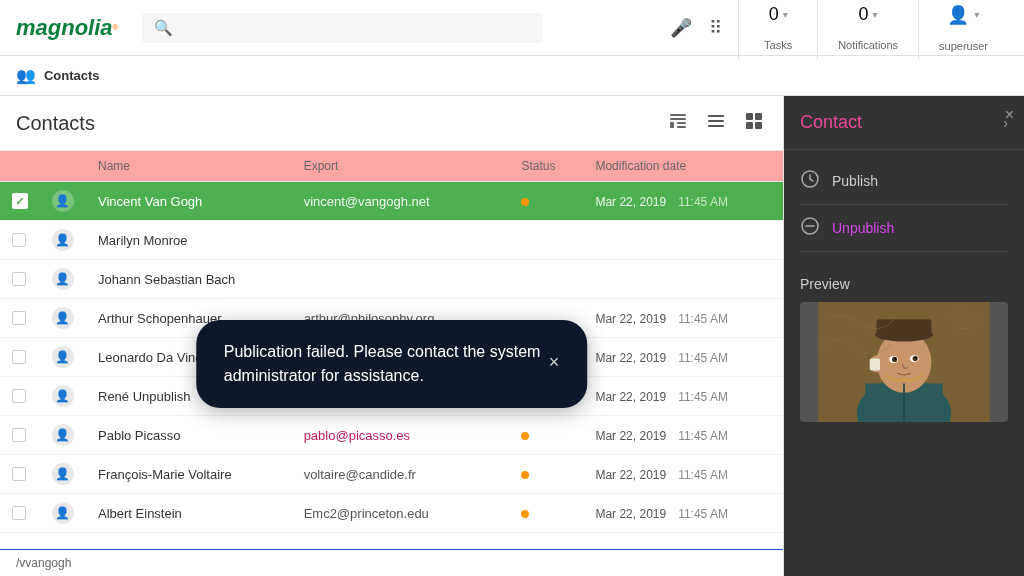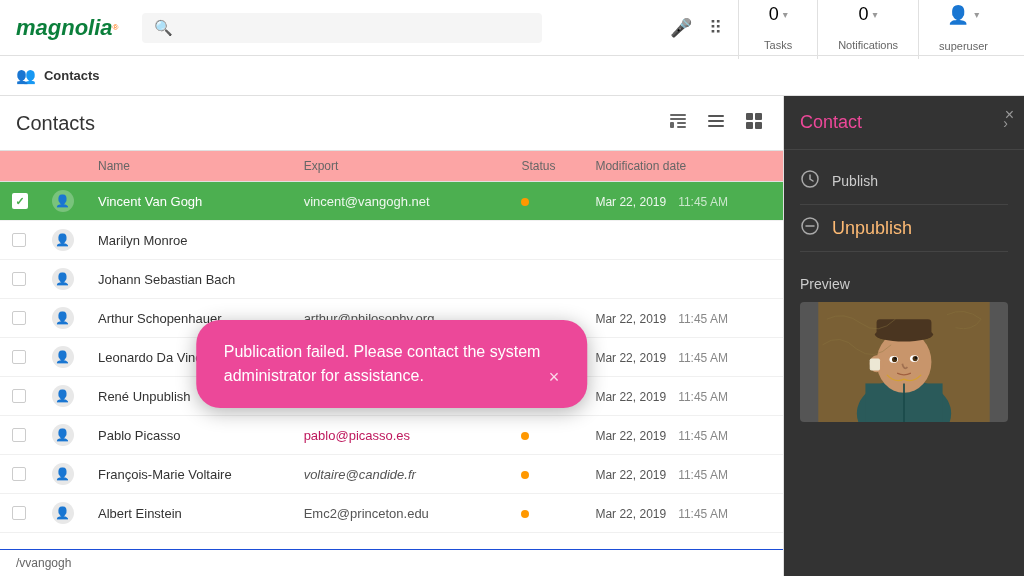--- a/index.html
+++ b/index.html
@@ -57,21 +57,21 @@
 
     .sidebar-actions { padding: 8px 0; }
     .action-item { display: flex; align-items: center; gap: 12px; padding: 12px 16px; cursor: pointer; color: #ccc; font-size: 14px; }
     .action-icon { font-size: 16px; width: 20px; text-align: center; }
 
     .preview-section { padding: 16px; }
     .preview-label { font-size: 14px; color: #ccc; margin-bottom: 10px; }
     .preview-image { width: 100%; height: 120px; background: #555; border-radius: 4px; overflow: hidden; position: relative; display: flex; align-items: center; justify-content: center; }
 
     
-    .error-toast { position: absolute; top: 50%; left: 50%; transform: translate(-50%, -50%); background: #ec4899; color: #fff; border-radius: 24px; padding: 20px 28px; max-width: 420px; display: flex; align-items: flex-end; gap: 4px; z-index: 100; box-shadow: 0 4px 20px rgba(0,0,0,0.3); }
+    .error-toast { position: absolute; top: 50%; left: 50%; transform: translate(-50%, -50%); background: #0f172a; color: #fff; border-radius: 24px; padding: 20px 28px; max-width: 420px; display: flex; align-items: center; gap: 4px; z-index: 100; box-shadow: 0 4px 20px rgba(0,0,0,0.3); }
     .error-text { font-size: 16px; line-height: 1.5; flex: 1; }
     .error-close { background: none; border: none; color: #fff; font-size: 18px; cursor: pointer; opacity: 0.8; margin-top: -2px; }
 
     .table-wrapper { overflow-y: auto; flex: 1; position: relative; }
 
     
     .sidebar-separator { height: 1px; background: #444; margin: 0 16px; }
   </style>
 </head>
 <body>
@@ -249,21 +249,21 @@
               <td><span style="color:#555;font-size:12px;">Mar 22, 2019</span><span style="color:#888;font-size:12px;margin-left:12px;">11:45 AM</span></td>
             </tr>
             <tr>
               <td class="checkbox-cell">
                 <div style="width:14px;height:14px;border:1px solid #ccc;border-radius:2px;background:#fff;"></div>
               </td>
               <td class="person-icon-cell">
                 <div style="width:22px;height:22px;border-radius:50%;background:#e8e8e8;display:flex;align-items:center;justify-content:center;font-size:12px;color:#888;">👤</div>
               </td>
               <td style="font-weight: 400;">François-Marie Voltaire</td>
-              <td style="color: rgb(85, 85, 85); font-style: italic;">voltaire@candide.fr</td>
+              <td style="color: rgb(85, 85, 85);">voltaire@candide.fr</td>
               <td><span style="width:8px;height:8px;border-radius:50%;background:#ff9800;display:inline-block;"></span></td>
               <td><span style="color:#555;font-size:12px;">Mar 22, 2019</span><span style="color:#888;font-size:12px;margin-left:12px;">11:45 AM</span></td>
             </tr>
             <tr>
               <td class="checkbox-cell">
                 <div style="width:14px;height:14px;border:1px solid #ccc;border-radius:2px;background:#fff;"></div>
               </td>
               <td class="person-icon-cell">
                 <div style="width:22px;height:22px;border-radius:50%;background:#e8e8e8;display:flex;align-items:center;justify-content:center;font-size:12px;color:#888;">👤</div>
               </td>
@@ -298,21 +298,21 @@
               <path d="M9 5 L9 9 L12 11" stroke="#aaa" stroke-width="1.5" stroke-linecap="round"></path>
             </svg></span>
           <span style="font-size:14px;color:#ccc;">Publish</span>
         </div>
         <div class="sidebar-separator"></div>
         <div class="action-item">
           <span class="action-icon"><svg width="18" height="18" viewBox="0 0 18 18" fill="none">
               <circle cx="9" cy="9" r="8" stroke="#aaa" stroke-width="1.5"></circle>
               <line x1="5" y1="9" x2="13" y2="9" stroke="#aaa" stroke-width="1.5" stroke-linecap="round"></line>
             </svg></span>
-          <span style="font-size:18px;color:#fdba74;">Unpublish</span>
+          <span style="font-size:14px;color:#d946ef;">Unpublish</span>
         </div>
         <div class="sidebar-separator"></div>
       </div>
 
     <div class="preview-section">
       <div class="preview-label">Preview</div>
       <div class="preview-image">
 
         <svg viewBox="0 0 200 140" width="100%" height="100%" xmlns="http://www.w3.org/2000/svg">
 

